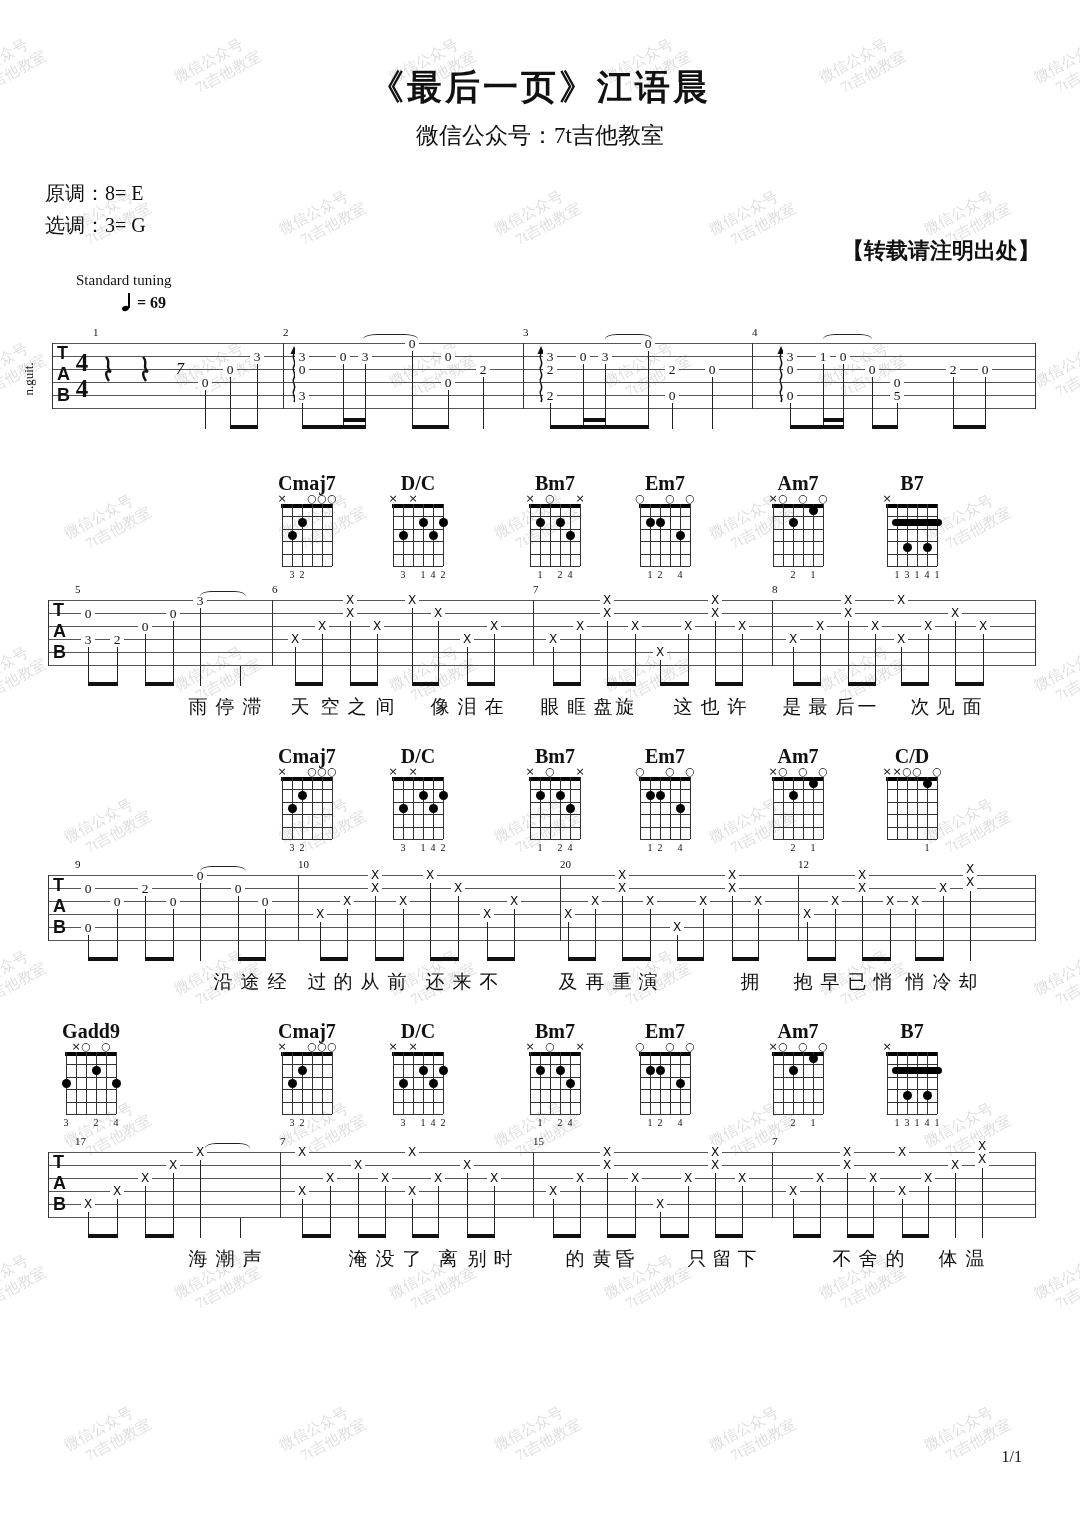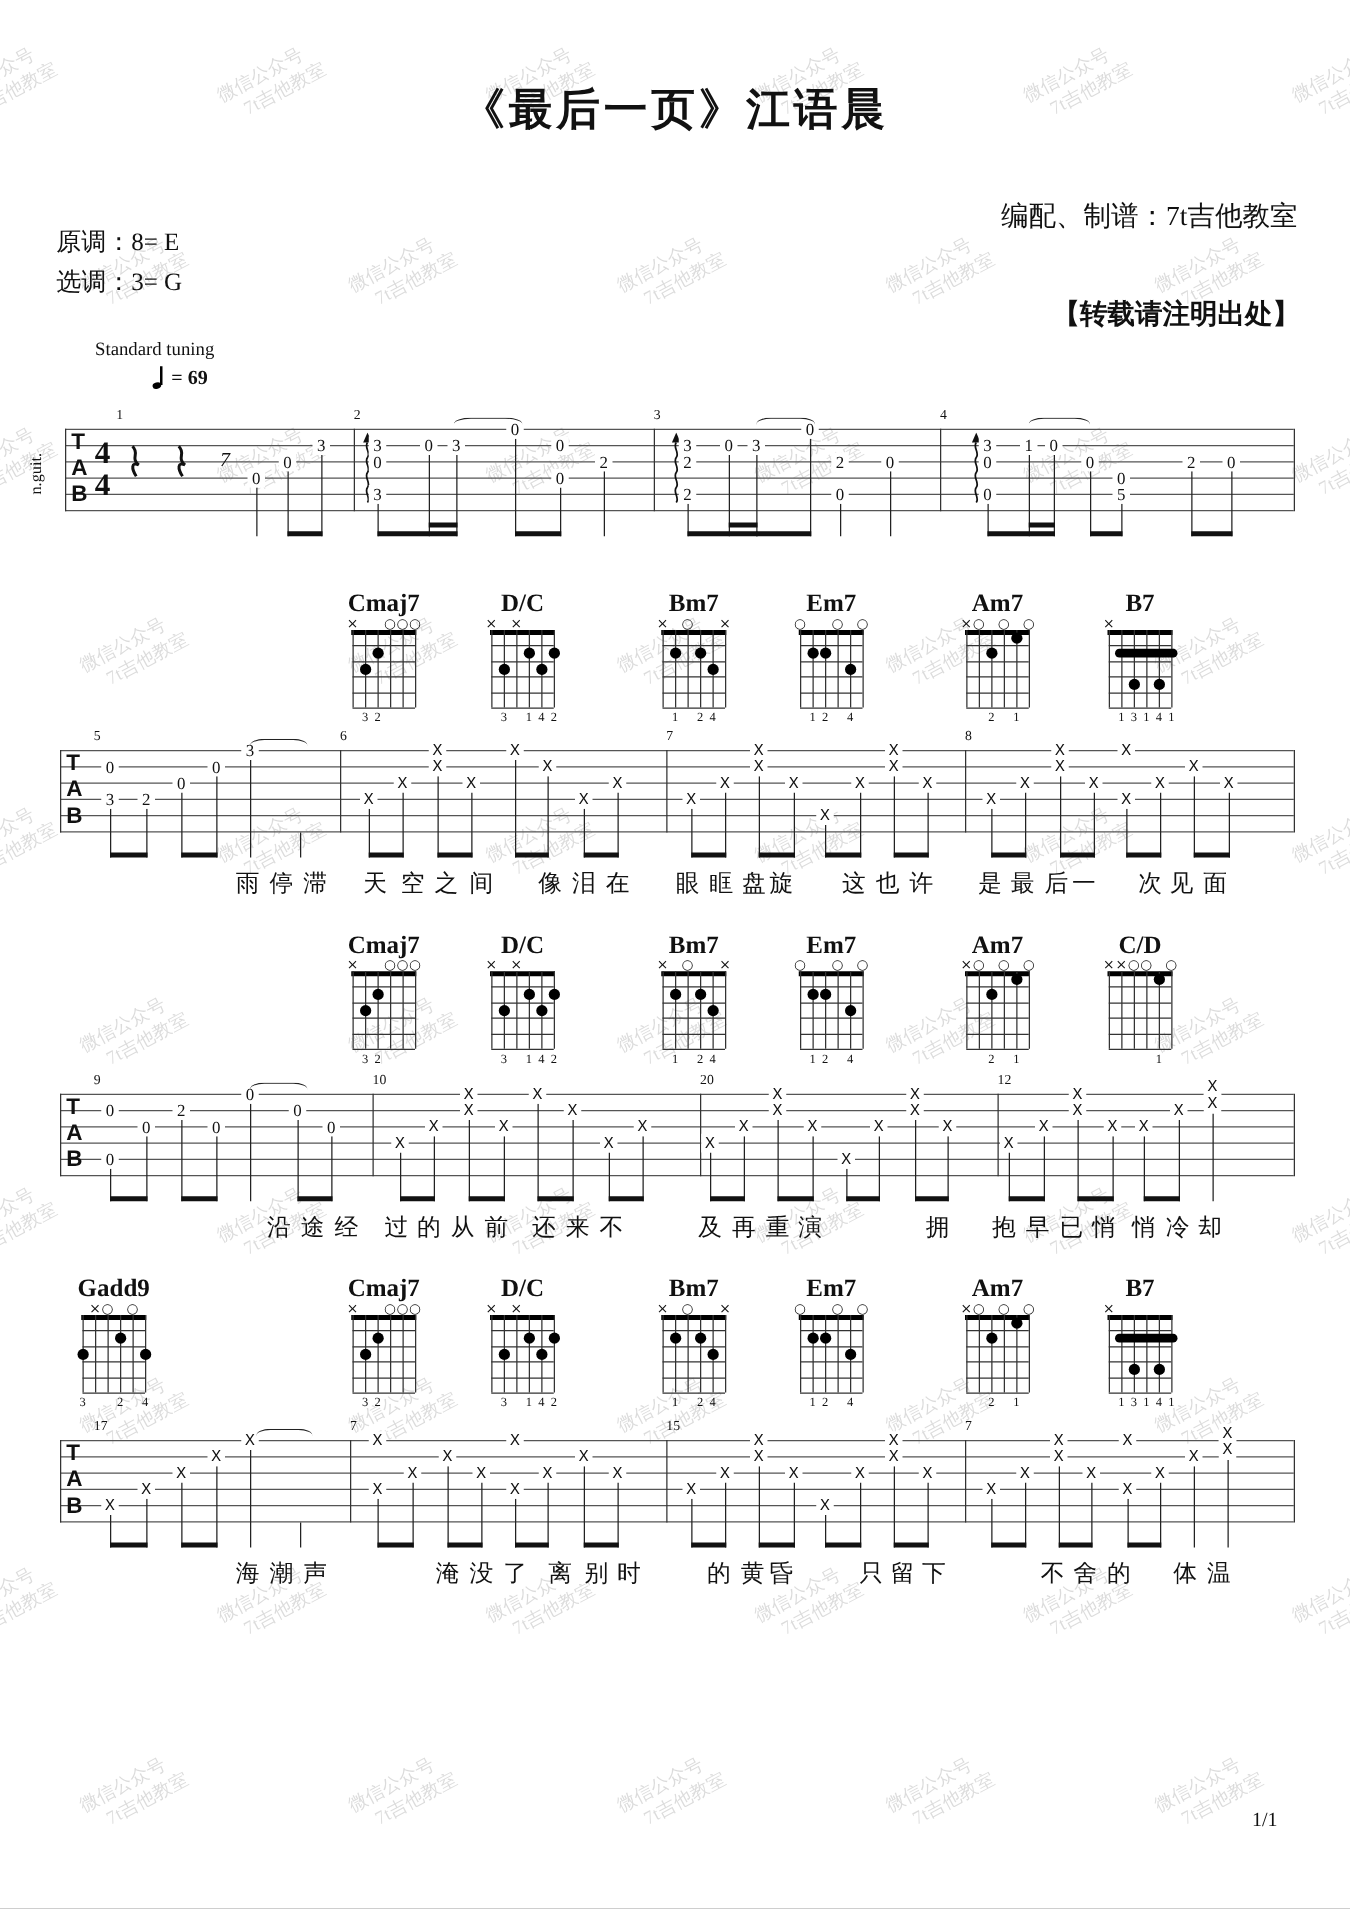--- a/index.html
+++ b/index.html
@@ -99,21 +99,21 @@
       <div class="wm" style="left: 605px; top: 1264px;"><span>微信公众号</span><span class="l2">7t吉他教室</span></div>
       <div class="wm" style="left: 820px; top: 1264px;"><span>微信公众号</span><span class="l2">7t吉他教室</span></div>
       <div class="wm" style="left: 1035px; top: 1264px;"><span>微信公众号</span><span class="l2">7t吉他教室</span></div>
       <div class="wm" style="left: 65px; top: 1416px;"><span>微信公众号</span><span class="l2">7t吉他教室</span></div>
       <div class="wm" style="left: 280px; top: 1416px;"><span>微信公众号</span><span class="l2">7t吉他教室</span></div>
       <div class="wm" style="left: 495px; top: 1416px;"><span>微信公众号</span><span class="l2">7t吉他教室</span></div>
       <div class="wm" style="left: 710px; top: 1416px;"><span>微信公众号</span><span class="l2">7t吉他教室</span></div>
       <div class="wm" style="left: 925px; top: 1416px;"><span>微信公众号</span><span class="l2">7t吉他教室</span></div>
     </div>
   <div class="title">《最后一页》江语晨</div>
-  <div class="credit">编配、制谱：7t吉他教室</div>
+  <div class="subtitle">微信公众号：7t吉他教室</div>
   <div class="keyline" style="top:180px">原调：8= E</div>
   <div class="keyline" style="top:212px">选调：3= G</div>
   <div class="notice">【转载请注明出处】</div>
   <div class="tuning">Standard tuning</div>
   <span class="notehead"></span>
   <span class="notestem"></span>
   <div class="bpm">= 69</div>
   <div id="notation">
       <div>
         <div class="staffline" style="left: 52px; top: 343px; width: 983px;"></div>

